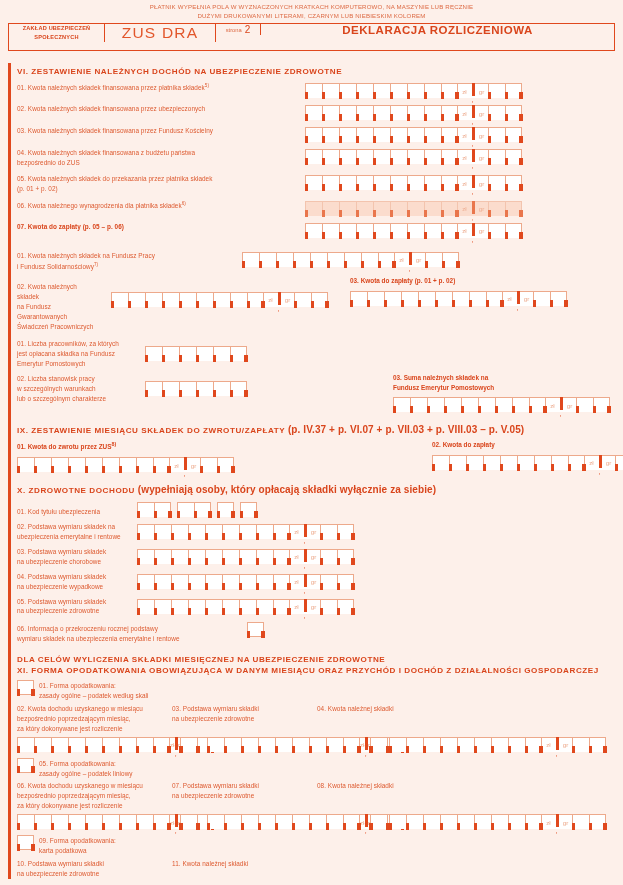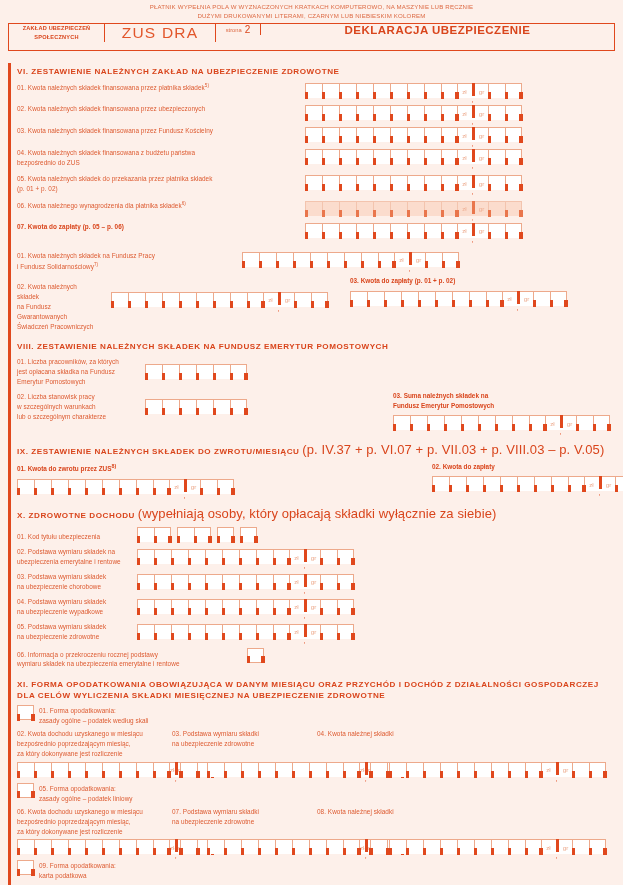--- a/index.html
+++ b/index.html
@@ -58,21 +58,21 @@
   }
   
   .section{position:relative;margin:0 8px 0 8px;}
   .section .leftbar{
     position:absolute;left:0;top:0;bottom:0;width:3px;background:#e0481d;
   }
   .sec-head{
     font-size:8.1px;font-weight:bold;letter-spacing:.55px;
     color:#d9451c;padding:4px 0 3px 9px;line-height:1.35;
   }
-  .sec-head .thin{font-weight:normal;letter-spacing:.1px;font-size:13px;margin-top:20px;}
+  .sec-head .thin{font-weight:bold;letter-spacing:.1px;font-size:10px;margin-top:20px;}
   .sec-body{padding-left:9px;position:relative;}
   
   .row{display:flex;align-items:flex-start;position:relative;}
   .lbl{
     font-size:6.4px;line-height:1.55;color:#dd5a30;
     letter-spacing:.05px;padding-top:1px;
   }
   .lbl.bold{font-weight:bold;color:#d9451c;}
   .lbl sup{font-size:4.6px;}
   
@@ -146,26 +146,26 @@
 <div class="header">
   <div class="hdr-zus">
     <span>ZAKŁAD UBEZPIECZEŃ</span>
     <span>SPOŁECZNYCH</span>
   </div>
   <div class="hdr-form">ZUS DRA</div>
   <div class="hdr-page">
     <span>strona</span>
     <span class="pg-num">2</span>
   </div>
-  <div class="hdr-title">DEKLARACJA UBEZPIECZENIE</div>
+  <div class="hdr-title">DEKLARACJA ROZLICZENIOWA</div>
 </div>
 
 <div class="section" style="margin-top:4px;">
   <div class="leftbar"></div>
-  <div class="sec-head">VI. ZESTAWIENIE NALEŻNYCH ZAKŁAD NA UBEZPIECZENIE ZDROWOTNE</div>
+  <div class="sec-head">VI. ZESTAWIENIE NALEŻNYCH DOCHÓD NA UBEZPIECZENIE ZDROWOTNE</div>
   <div class="sec-body" id="vi-body">
       <div class="row" style="margin-bottom: 5px;">
         <div class="lbl" style="width: 250px; white-space: pre-line;">01. Kwota należnych składek finansowana przez płatnika składek<sup>5)</sup></div>
         <div style="margin-left: 38px;">
           <div class="strip">
             <div class="cellgrp">
               <div class="cell"></div>
               <div class="cell"></div>
               <div class="cell"></div>
               <div class="cell"></div>
@@ -421,21 +421,20 @@
             </div>
           </div>
       </div>
     </div>
   </div>
   <div class="blockgap"></div>
 </div>
 
 <div class="section">
   <div class="leftbar"></div>
-  <div class="sec-head">VIII. ZESTAWIENIE NALEŻNYCH SKŁADEK NA FUNDUSZ EMERYTUR POMOSTOWYCH</div>
   <div class="sec-body">
     <div class="row" style="margin-bottom:4px;">
       <div class="lbl" style="width:128px;white-space:pre-line;">01. Liczba pracowników, za których
 jest opłacana składka na Fundusz
 Emerytur Pomostowych</div>
       <div style="padding-top:6px;" class="count-slot">
           <div class="strip">
             <div class="cellgrp">
               <div class="cell"></div>
               <div class="cell"></div>
@@ -490,21 +489,21 @@
           </div>
       </div>
     </div>
   </div>
   <div class="blockgap"></div>
 </div>
 
 <div class="section">
   <div class="leftbar"></div>
   <div class="sec-head">
-    <span>IX. ZESTAWIENIE NALEŻNYCH SKŁADEK DO ZWROTU/MIESIĄCU</span>
+    <span>IX. ZESTAWIENIE MIESIĄCU SKŁADEK DO ZWROTU/ZAPŁATY</span>
     <span class="thin">(p. IV.37 + p. VI.07 + p. VII.03 + p. VIII.03 – p. V.05)</span>
   </div>
   <div class="sec-body">
     <div class="row">
       <div>
         <div class="colhead"><span>01. Kwota do zwrotu przez ZUS</span><sup>8)</sup></div>
         <div style="padding-top:3px;" class="amount-slot">
             <div class="strip">
               <div class="cellgrp">
                 <div class="cell"></div>
@@ -696,22 +695,22 @@
 wymiaru składek na ubezpieczenia emerytalne i rentowe</div>
       <div class="chk" style="margin-left:50px;margin-top:2px;"></div>
     </div>
   </div>
   <div class="blockgap"></div>
 </div>
 
 <div class="section">
   <div class="leftbar"></div>
   <div class="sec-head">
+    <div>DLA CELÓW WYLICZENIA SKŁADKI MIESIĘCZNEJ NA UBEZPIECZENIE ZDROWOTNE</div>
     <div>XI. FORMA OPODATKOWANIA OBOWIĄZUJĄCA W DANYM MIESIĄCU ORAZ PRZYCHÓD I DOCHÓD Z DZIAŁALNOŚCI GOSPODARCZEJ</div>
-    <div>DLA CELÓW WYLICZENIA SKŁADKI MIESIĘCZNEJ NA UBEZPIECZENIE ZDROWOTNE</div>
   </div>
   <div class="sec-body">
 
     <div class="row" style="margin-bottom:2px;">
       <div class="chk"></div>
       <div class="lbl" style="margin-left:5px;white-space:pre-line;">01. Forma opodatkowania:
 zasady ogólne – podatek według skali</div>
     </div>
 
     <div class="row">

